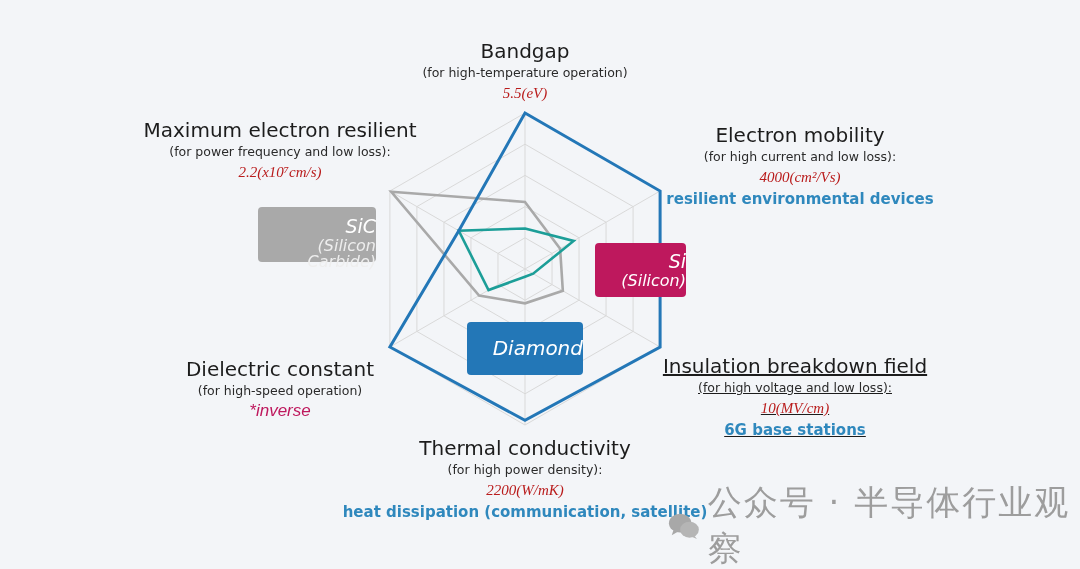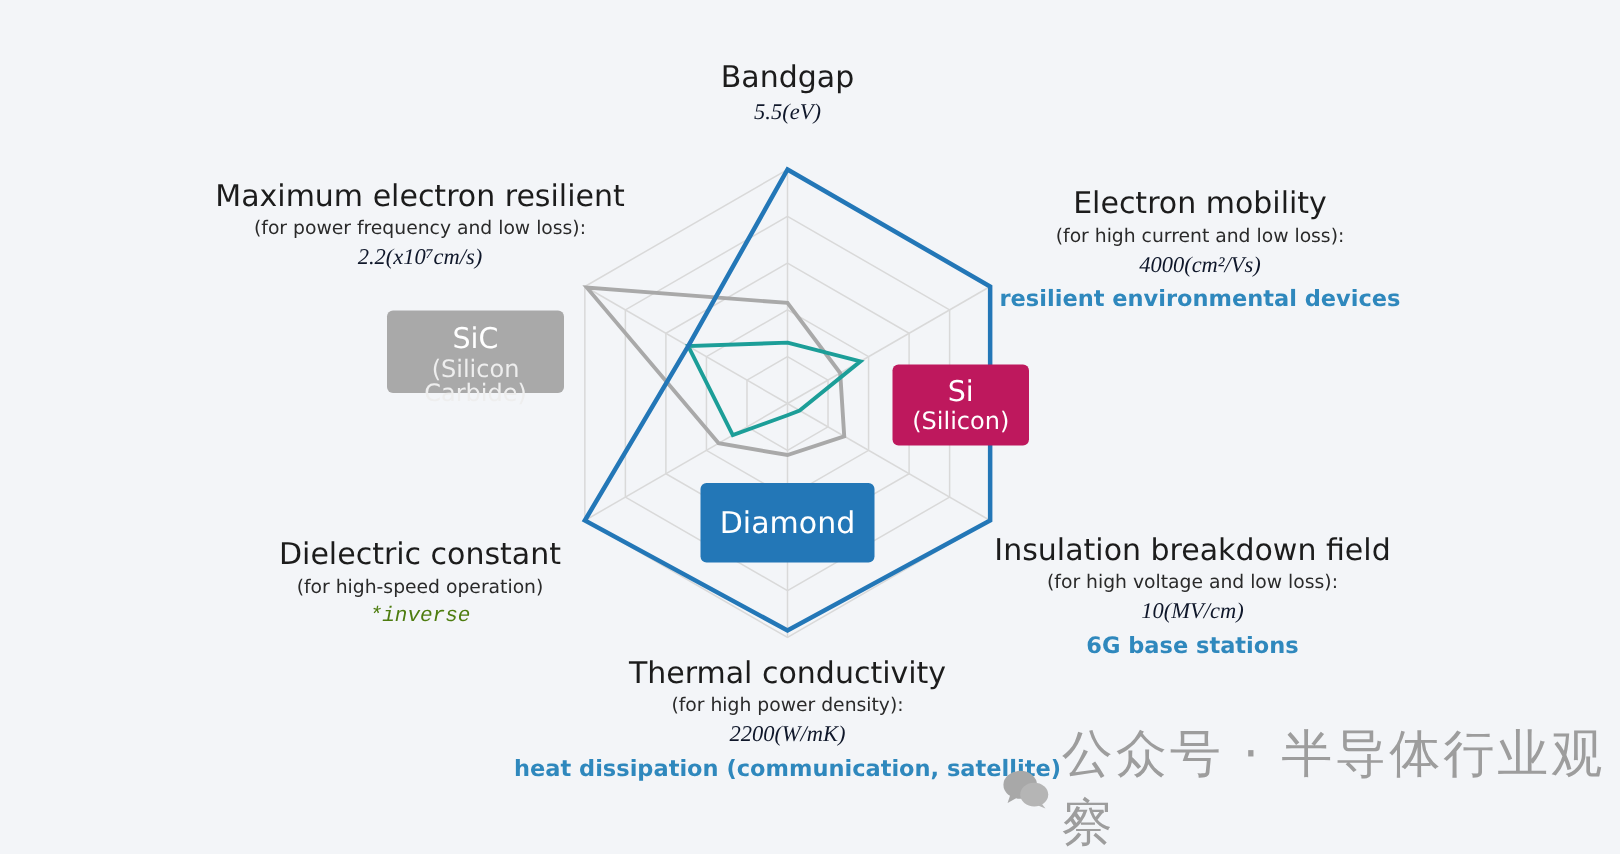--- a/index.html
+++ b/index.html
@@ -6,30 +6,30 @@
   body {
     width: 1080px; height: 569px; overflow: hidden;
     background: #f3f5f8;
     font-family: "DejaVu Sans", sans-serif;
     position: relative;
     color: #1c1c1c;
   }
   .axis-label { position: absolute; text-align: center; }
   .axis-label .t { font-size: 20px; line-height: 26px; color: #1c1c1c; }
   .axis-label .s { font-size: 12.5px; line-height: 18px; color: #2a2a2a; }
-  .axis-label .v { font-family: "Liberation Serif", serif; font-style: italic; font-size: 15px; line-height: 22px; color: #0f172a; }
-  .axis-label .vi { font-family: Liberation Mono, monospace; font-style: italic; font-size: 14px; line-height: 22px; color: #4d7c0f; }
+  .axis-label .v { font-family: "Liberation Serif", serif; font-style: italic; font-size: 15px; line-height: 22px; color: #b91c1c; }
+  .axis-label .vi { font-family: Liberation Sans, sans-serif; font-style: italic; font-size: 17px; line-height: 22px; color: #be185d; }
   .axis-label .a { font-size: 15px; line-height: 22px; font-weight: bold; color: #2f88bd; }
   #lbl-bandgap { left: 400px; top: 38px; width: 250px; }
   #lbl-mobility { left: 655px; top: 122px; width: 290px; }
   #lbl-velocity { left: 130px; top: 117px; width: 300px; }
   #lbl-dielectric { left: 160px; top: 356px; width: 240px; }
-  #lbl-breakdown { left: 650px; top: 353px; width: 290px; }
+  #lbl-breakdown { left: 650px; top: 353px; width: 290px; text-decoration: underline; }
   #lbl-thermal { left: 330px; top: 435px; width: 390px; }
-  .mat-box { position: absolute; border-radius: 4px; color: #fff; text-align: center; }
+  .mat-box { position: absolute; border-radius: 4px; color: #fff; text-align: right; font-style: italic; }
   .mat-box .n { display: block; }
   .mat-box .f { display: block; font-size: 16px; line-height: 16px; }
   #box-sic { left: 258px; top: 207px; width: 118px; height: 55px; background: #a9a9a9; }
   #box-sic .n { font-size: 19px; line-height: 24px; margin-top: 7px; }
   #box-sic .f { color: #eeeeee; }
   #box-si { left: 595px; top: 243px; width: 91px; height: 54px; background: #be185d; }
   #box-si .n { font-size: 19px; line-height: 24px; margin-top: 6px; }
   #box-diamond { left: 467px; top: 322px; width: 116px; height: 53px; background: #2377b7; }
   #box-diamond .n { font-size: 20px; line-height: 53px; }
   #radar { position: absolute; left: 0; top: 0; }
@@ -55,20 +55,21 @@
     </g>
   <g id="series-layer">
       <polygon points="525,201.92000000000002 560.1259903774968,248.72 562.8279896373043,290.84 525,303.32 479.0660125832734,295.52 391.2510366395313,191.77999999999997" fill="none" stroke="#a9a9a9" stroke-width="2.6" stroke-linejoin="miter"></polygon>
       <polygon points="525,228.44 573.6359866765341,240.92000000000002 533.1059977794223,273.68 525,276.8 488.52300999259944,290.06 458.80101813471754,230.78" fill="none" stroke="#1c9e98" stroke-width="2.6" stroke-linejoin="miter"></polygon>
       <polygon points="525,113 660.0999629903724,191 660.0999629903724,347 525,420.32 389.90003700962757,347 458.80101813471754,230.78" fill="none" stroke="#2377b7" stroke-width="3" stroke-linejoin="miter"></polygon>
     </g>
 </svg>
 
 <div class="axis-label" id="lbl-bandgap">
   <div class="t">Bandgap</div>
+  <div class="s">(for high-temperature operation)</div>
   <div class="v">5.5(eV)</div>
 </div>
 
 <div class="axis-label" id="lbl-mobility">
   <div class="t">Electron mobility</div>
   <div class="s">(for high current and low loss):</div>
   <div class="v">4000(cm²/Vs)</div>
   <div class="a">resilient environmental devices</div>
 </div>
 

